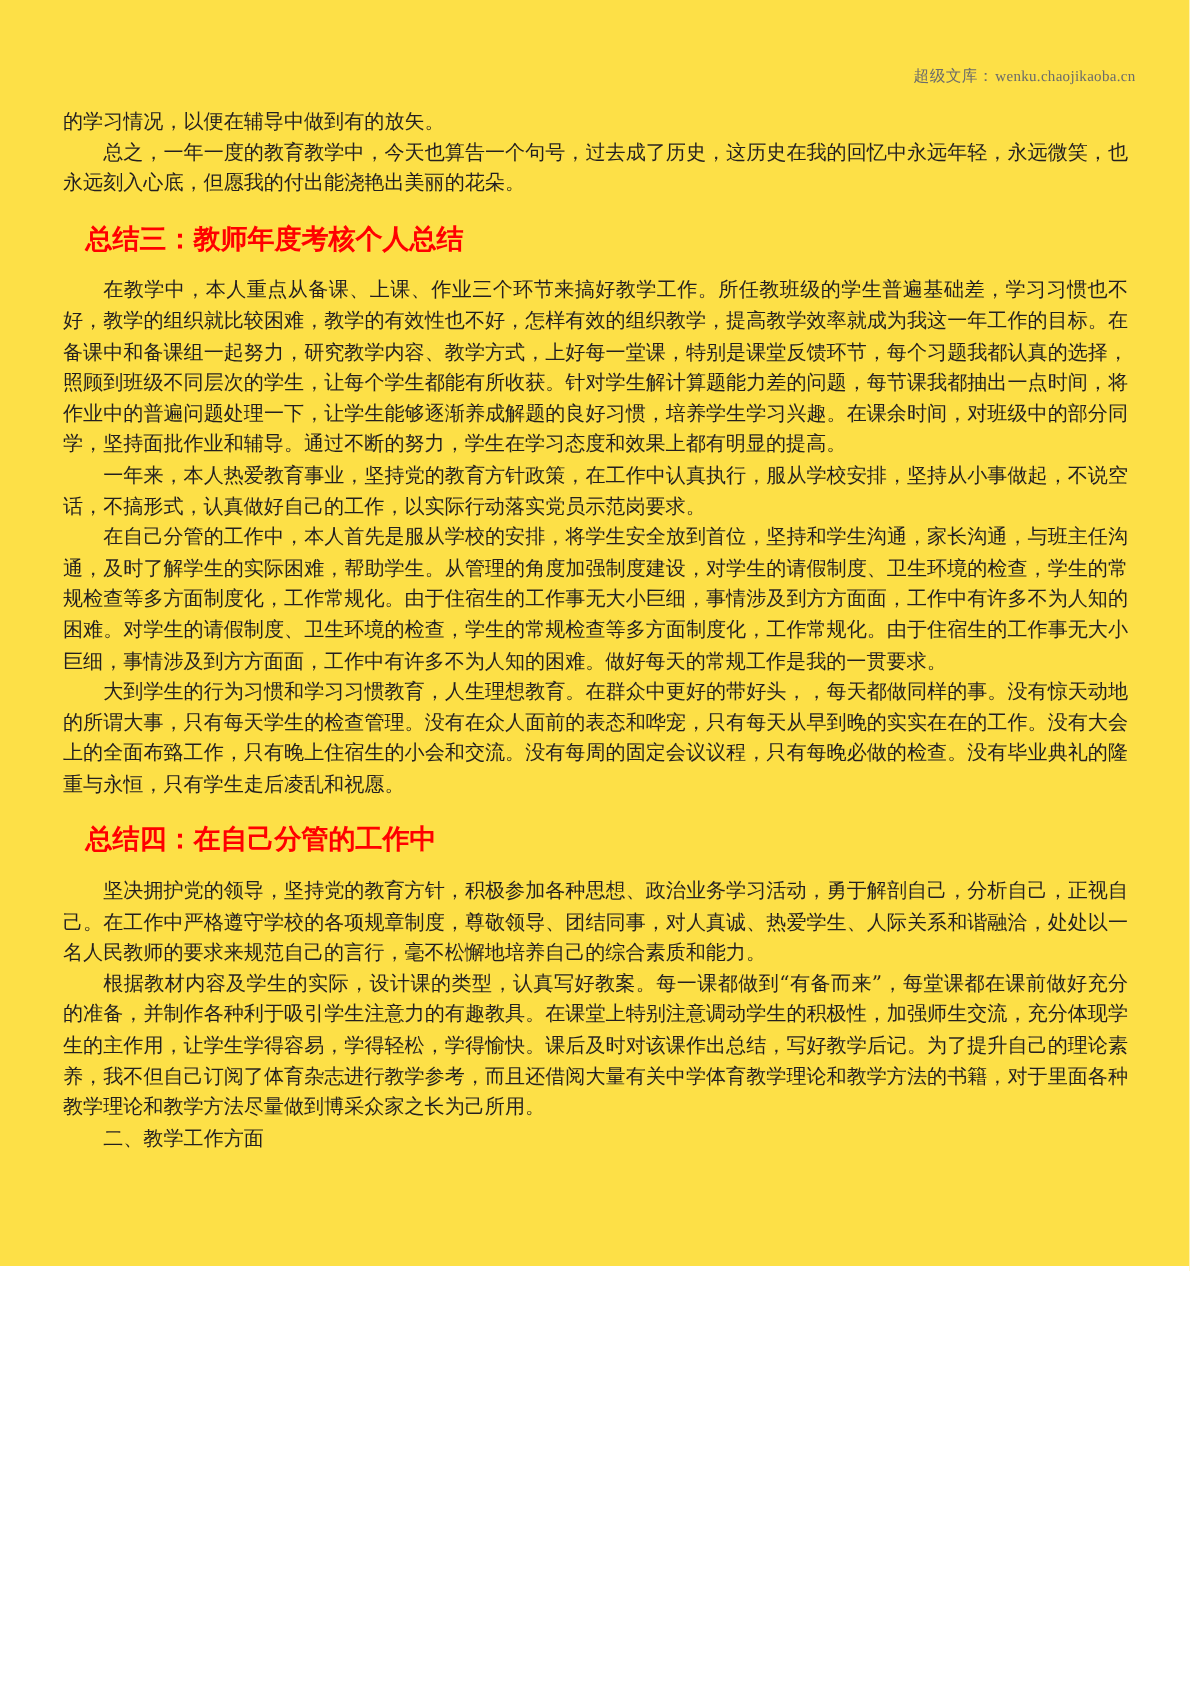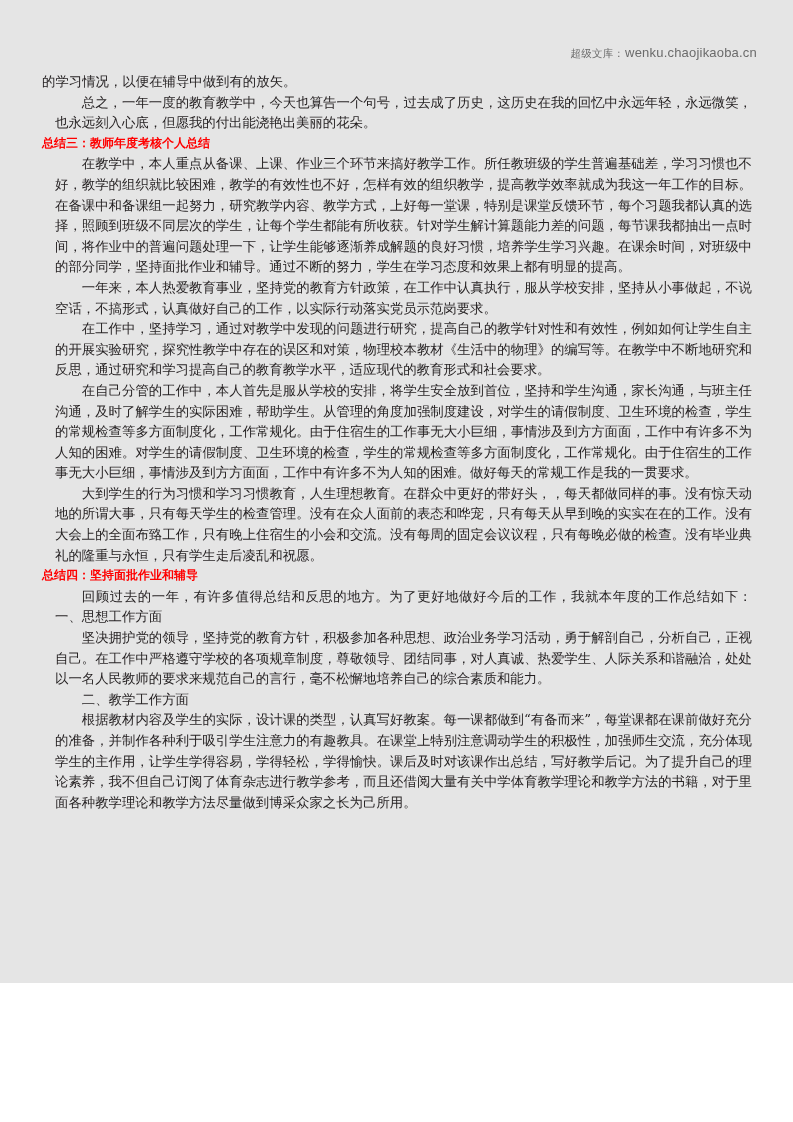--- a/index.html
+++ b/index.html
@@ -12,25 +12,25 @@
     width: 793px;
     height: 1122px;
     font-family: "DejaVu Serif", "Liberation Serif", serif;
     color: #231f20;
     -webkit-font-smoothing: antialiased;
   }
 
   .page {
     position: relative;
     width: 793px;
-    height: 983px;
+    height: 844px;
     box-sizing: border-box;
     padding: 0;
     overflow: hidden;
-    background: #e5e5e5;
+    background: #fde047;
   }
 
   
   .page-header {
     position: absolute;
     top: 46px;
     right: 36px;
     display: flex;
     align-items: baseline;
     font-size: 10.5px;
@@ -41,23 +41,23 @@
   }
   .page-header .hdr-label {
     font-family: "DejaVu Serif", "Liberation Serif", serif;
     color: #6b6b6b;
   }
   .page-header .hdr-sep {
     margin: 0 1px 0 0;
     color: #6b6b6b;
   }
   .page-header .hdr-url {
-    font-family: Liberation Sans, sans-serif;
+    font-family: Liberation Serif, serif;
     color: #6b6b6b;
-    font-size: 13px;
+    font-size: 10px;
   }
 
   
   .content {
     position: absolute;
     top: 72px;
     left: 42px;
     width: 710px;
   }
 
@@ -66,33 +66,32 @@
     font-size: 13.4px;
     line-height: 20.6px;
     text-align: justify;
     text-justify: inter-ideograph;
     letter-spacing: 0;
     color: #231f20;
     font-family: "DejaVu Serif", "Liberation Serif", serif;
   }
   p.indent {
     text-indent: 2em;
-    margin-left: 13px;
   }
   p.noindent {
     text-indent: 0;
   }
 
   h2.section-title {
-    margin: 0;
-    font-size: 12px;
+    margin: 15px;
+    font-size: 18px;
     line-height: 20.6px;
     font-weight: bold;
     color: #ff0000;
-    font-family: Liberation Mono, monospace;
+    font-family: Liberation Serif, serif;
     letter-spacing: 0;
     text-indent: 0;
   }
 
   
   .content > * { margin-bottom: 0; }
 </style>
 </head>
 <body>
 
@@ -103,23 +102,21 @@
       <span class="hdr-sep">：</span>
       <span class="hdr-url">wenku.chaojikaoba.cn</span>
   </div>
 
   <div class="content" id="doc-content">
       <p class="para noindent">的学习情况，以便在辅导中做到有的放矢。</p>
       <p class="para indent">总之，一年一度的教育教学中，今天也算告一个句号，过去成了历史，这历史在我的回忆中永远年轻，永远微笑，也永远刻入心底，但愿我的付出能浇艳出美丽的花朵。</p>
       <h2 class="section-title">总结三：教师年度考核个人总结</h2>
       <p class="para indent">在教学中，本人重点从备课、上课、作业三个环节来搞好教学工作。所任教班级的学生普遍基础差，学习习惯也不好，教学的组织就比较困难，教学的有效性也不好，怎样有效的组织教学，提高教学效率就成为我这一年工作的目标。在备课中和备课组一起努力，研究教学内容、教学方式，上好每一堂课，特别是课堂反馈环节，每个习题我都认真的选择，照顾到班级不同层次的学生，让每个学生都能有所收获。针对学生解计算题能力差的问题，每节课我都抽出一点时间，将作业中的普遍问题处理一下，让学生能够逐渐养成解题的良好习惯，培养学生学习兴趣。在课余时间，对班级中的部分同学，坚持面批作业和辅导。通过不断的努力，学生在学习态度和效果上都有明显的提高。</p>
       <p class="para indent">一年来，本人热爱教育事业，坚持党的教育方针政策，在工作中认真执行，服从学校安排，坚持从小事做起，不说空话，不搞形式，认真做好自己的工作，以实际行动落实党员示范岗要求。</p>
-      <p class="para indent">在工作中，坚持学习，通过对教学中发现的问题进行研究，提高自己的教学针对性和有效性，例如如何让学生自主的开展实验研究，探究性教学中存在的误区和对策，物理校本教材《生活中的物理》的编写等。在教学中不断地研究和反思，通过研究和学习提高自己的教育教学水平，适应现代的教育形式和社会要求。</p>
       <p class="para indent">在自己分管的工作中，本人首先是服从学校的安排，将学生安全放到首位，坚持和学生沟通，家长沟通，与班主任沟通，及时了解学生的实际困难，帮助学生。从管理的角度加强制度建设，对学生的请假制度、卫生环境的检查，学生的常规检查等多方面制度化，工作常规化。由于住宿生的工作事无大小巨细，事情涉及到方方面面，工作中有许多不为人知的困难。对学生的请假制度、卫生环境的检查，学生的常规检查等多方面制度化，工作常规化。由于住宿生的工作事无大小巨细，事情涉及到方方面面，工作中有许多不为人知的困难。做好每天的常规工作是我的一贯要求。</p>
       <p class="para indent">大到学生的行为习惯和学习习惯教育，人生理想教育。在群众中更好的带好头，，每天都做同样的事。没有惊天动地的所谓大事，只有每天学生的检查管理。没有在众人面前的表态和哗宠，只有每天从早到晚的实实在在的工作。没有大会上的全面布臵工作，只有晚上住宿生的小会和交流。没有每周的固定会议议程，只有每晚必做的检查。没有毕业典礼的隆重与永恒，只有学生走后凌乱和祝愿。</p>
-      <h2 class="section-title">总结四：坚持面批作业和辅导</h2>
-      <p class="para indent">回顾过去的一年，有许多值得总结和反思的地方。为了更好地做好今后的工作，我就本年度的工作总结如下：　　一、思想工作方面</p>
+      <h2 class="section-title">总结四：在自己分管的工作中</h2>
       <p class="para indent">坚决拥护党的领导，坚持党的教育方针，积极参加各种思想、政治业务学习活动，勇于解剖自己，分析自己，正视自己。在工作中严格遵守学校的各项规章制度，尊敬领导、团结同事，对人真诚、热爱学生、人际关系和谐融洽，处处以一名人民教师的要求来规范自己的言行，毫不松懈地培养自己的综合素质和能力。</p>
+      <p class="para indent">根据教材内容及学生的实际，设计课的类型，认真写好教案。每一课都做到“有备而来”，每堂课都在课前做好充分的准备，并制作各种利于吸引学生注意力的有趣教具。在课堂上特别注意调动学生的积极性，加强师生交流，充分体现学生的主作用，让学生学得容易，学得轻松，学得愉快。课后及时对该课作出总结，写好教学后记。为了提升自己的理论素养，我不但自己订阅了体育杂志进行教学参考，而且还借阅大量有关中学体育教学理论和教学方法的书籍，对于里面各种教学理论和教学方法尽量做到博采众家之长为己所用。</p>
       <p class="para indent">二、教学工作方面</p>
-      <p class="para indent">根据教材内容及学生的实际，设计课的类型，认真写好教案。每一课都做到“有备而来”，每堂课都在课前做好充分的准备，并制作各种利于吸引学生注意力的有趣教具。在课堂上特别注意调动学生的积极性，加强师生交流，充分体现学生的主作用，让学生学得容易，学得轻松，学得愉快。课后及时对该课作出总结，写好教学后记。为了提升自己的理论素养，我不但自己订阅了体育杂志进行教学参考，而且还借阅大量有关中学体育教学理论和教学方法的书籍，对于里面各种教学理论和教学方法尽量做到博采众家之长为己所用。</p>
     </div>
 
 </div>
 
 </body></html>

